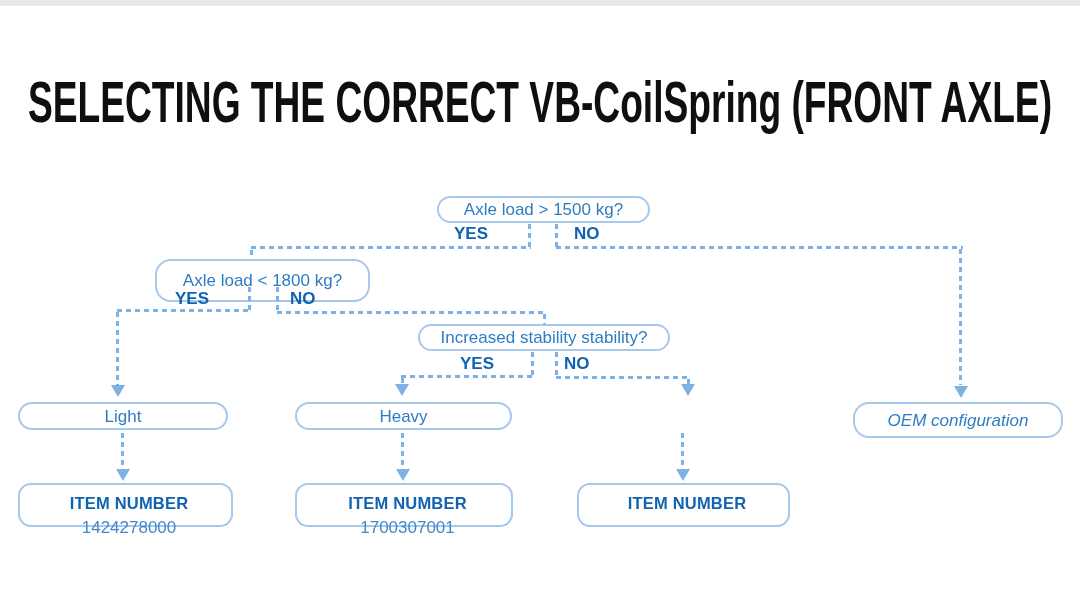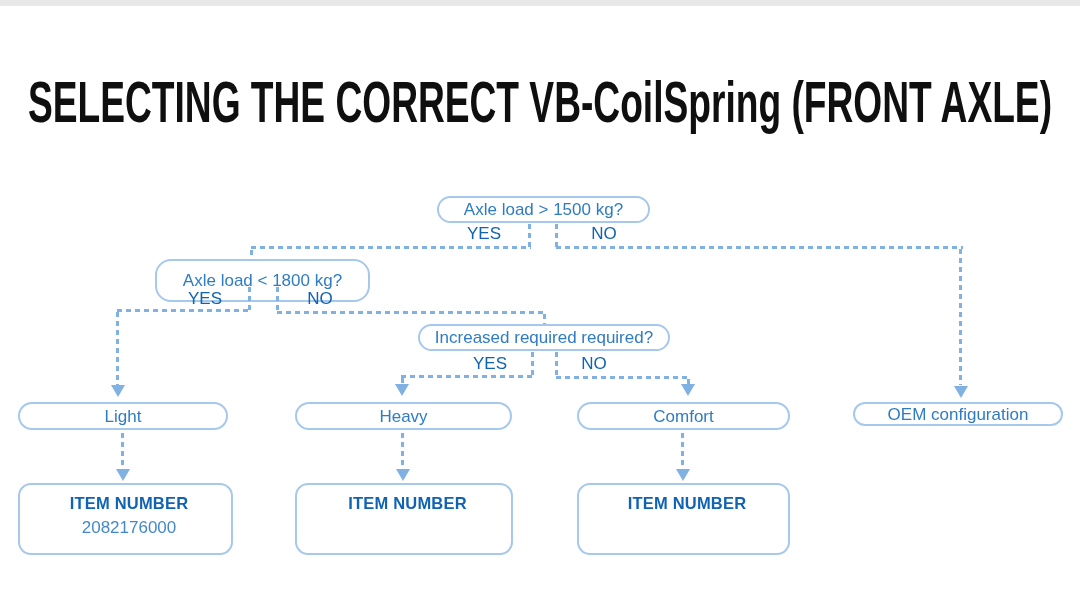--- a/index.html
+++ b/index.html
@@ -25,25 +25,25 @@
     font-size:58px;
   }
   .pill{
     position:absolute;box-sizing:border-box;
     border:2px solid var(--box-border);
     border-radius:16px;background:var(--background);
     display:flex;align-items:center;justify-content:center;
     color:var(--box-text);font-size:17px;line-height:1;
   }
   .yn{
-    position:absolute;width:60px;text-align:center;
-    color:var(--label-text);font-weight:400;font-size:17px;line-height:1;
+    position:absolute;width:60px;text-align:left;
+    color:var(--label-text);font-weight:700;font-size:17px;line-height:1;
   }
   .item-box{
-    position:absolute;box-sizing:border-box;height:72px;
+    position:absolute;box-sizing:border-box;height:44px;
     border:2px solid var(--box-border);border-radius:13px;
     background:var(--background);text-align:center;padding-top:10px;padding-left:7px;
   }
   .item-title{color:var(--label-text);font-weight:700;font-size:16.5px;line-height:1;letter-spacing:.2px;}
   .item-num{color:var(--item-number-text);font-size:17px;line-height:1;margin-top:7px;}
   .dash-h{
     position:absolute;height:3px;
     background-image:repeating-linear-gradient(90deg,var(--connector) 0 5px,transparent 5px 9px);
   }
   .dash-v{
@@ -82,49 +82,49 @@
   <div class="yn" style="left:290px;top:284px;">NO</div>
 
   <div class="dash-v" style="left:248px;top:281px;height:24px;"></div>
   <div class="dash-v" style="left:276px;top:281px;height:24px;"></div>
   <div class="dash-h" style="left:117px;top:303px;width:134px;"></div>
   <div class="dash-v" style="left:116px;top:306px;height:73px;"></div>
   <div class="arrow-down" style="left:111px;top:379px;"></div>
   <div class="dash-h" style="left:277px;top:305px;width:269px;"></div>
   <div class="dash-v" style="left:543px;top:308px;height:10px;"></div>
 
-  <div class="pill" style="left:418px;top:318px;width:252px;height:27px;">Increased required required?</div>
+  <div class="pill" style="left:418px;top:318px;width:252px;height:27px;">Increased stability stability?</div>
   <div class="yn" style="left:460px;top:349px;">YES</div>
   <div class="yn" style="left:564px;top:349px;">NO</div>
 
   <div class="dash-v" style="left:531px;top:346px;height:24px;"></div>
   <div class="dash-v" style="left:555px;top:346px;height:24px;"></div>
   <div class="dash-h" style="left:401px;top:369px;width:133px;"></div>
   <div class="dash-v" style="left:401px;top:372px;height:7px;"></div>
   <div class="arrow-down" style="left:395px;top:378px;"></div>
   <div class="dash-h" style="left:556px;top:370px;width:133px;"></div>
   <div class="dash-v" style="left:687px;top:373px;height:6px;"></div>
   <div class="arrow-down" style="left:681px;top:378px;"></div>
 
   <div class="pill" style="left:18px;top:396px;width:210px;height:28px;">Light</div>
   <div class="pill" style="left:295px;top:396px;width:217px;height:28px;">Heavy</div>
-  <div class="pill" style="left:577px;top:396px;width:213px;height:28px;">Comfort</div>
-  <div class="pill" style="left:853px;top:396px;width:210px;height:24px;">OEM configuration</div>
+  <div class="pill" style="left:853px;top:396px;width:210px;height:36px;font-style:italic;">OEM configuration</div>
 
   <div class="dash-v" style="left:121px;top:427px;height:36px;"></div>
   <div class="arrow-down" style="left:116px;top:463px;"></div>
   <div class="dash-v" style="left:401px;top:427px;height:36px;"></div>
   <div class="arrow-down" style="left:396px;top:463px;"></div>
   <div class="dash-v" style="left:681px;top:427px;height:36px;"></div>
   <div class="arrow-down" style="left:676px;top:463px;"></div>
 
   <div class="item-box" style="left:18px;top:477px;width:215px;">
     <div class="item-title">ITEM NUMBER</div>
-    <div class="item-num">2082176000</div>
+    <div class="item-num">1424278000</div>
   </div>
   <div class="item-box" style="left:295px;top:477px;width:218px;">
     <div class="item-title">ITEM NUMBER</div>
+    <div class="item-num">1700307001</div>
   </div>
   <div class="item-box" style="left:577px;top:477px;width:213px;">
     <div class="item-title">ITEM NUMBER</div>
   </div>
 
 </div>
 
 </body></html>

